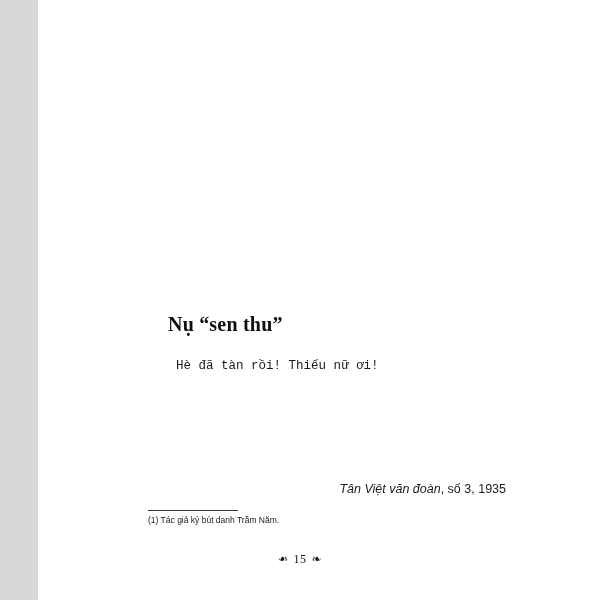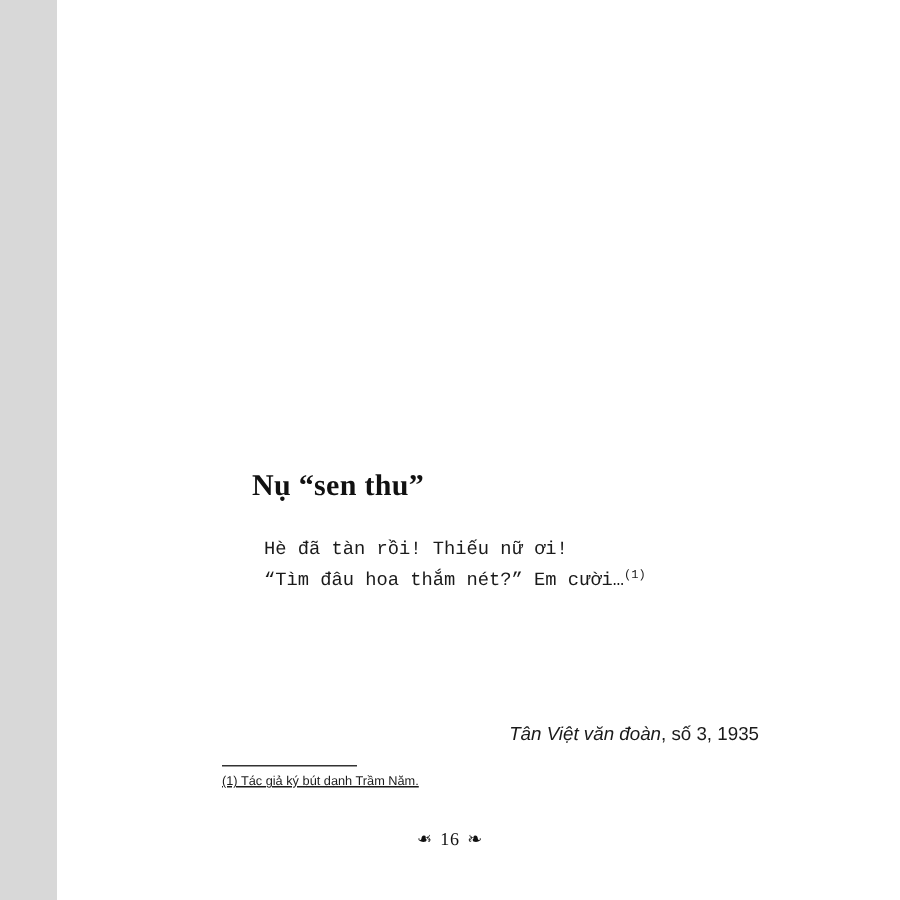--- a/index.html
+++ b/index.html
@@ -79,21 +79,20 @@
     background: #333333;
   }
   .footnote {
     position: absolute;
     left: 110px;
     top: 515px;
     font-family: "Liberation Sans", sans-serif;
     font-size: 8.5px;
     color: #1a1a1a;
     white-space: nowrap;
-    text-decoration: underline;
   }
   .folio {
     position: absolute;
     left: 0;
     top: 552px;
     width: 524px;
     text-align: center;
     font-family: "Liberation Serif", serif;
     font-size: 12px;
     color: #111111;
@@ -110,26 +109,25 @@
 </head>
 <body>
 
 <div class="page">
   <div class="content">
 
     <div class="poem-title">Nụ “sen thu”</div>
 
     <div class="poem-body">
       <div class="poem-line">Hè đã tàn rồi! Thiếu nữ ơi!</div>
-      <div class="poem-line"><span>“Tìm đâu hoa thắm nét?” Em cười…</span><span class="fn-ref">(1)</span></div>
     </div>
 
     <div class="attribution"><span class="work">Tân Việt văn đoàn</span><span>, số 3, 1935</span></div>
 
     <div class="fn-rule"></div>
     <div class="footnote">(1) Tác giả ký bút danh Trầm Năm.</div>
 
     <div class="folio">
-      <span class="orn left">❧</span><span class="num">16</span><span class="orn">❧</span>
+      <span class="orn left">❧</span><span class="num">15</span><span class="orn">❧</span>
     </div>
 
   </div>
 </div>
 
 </body></html>

